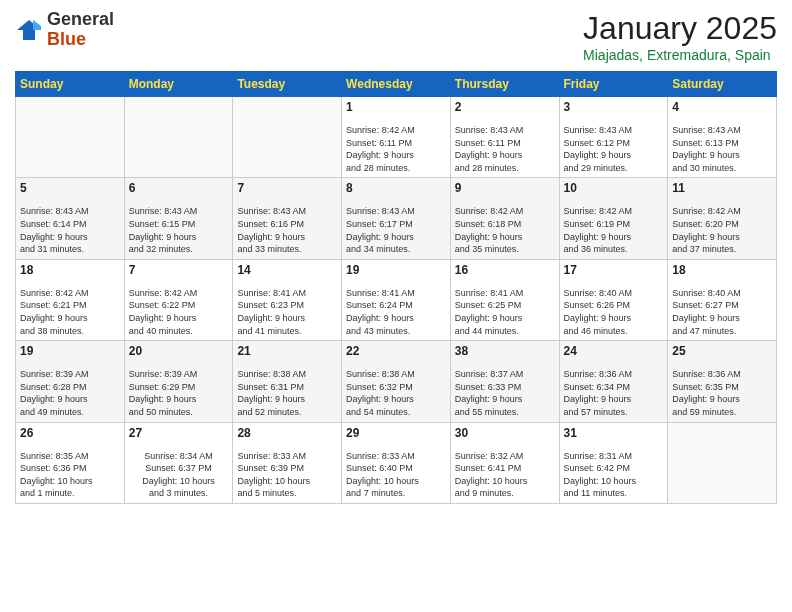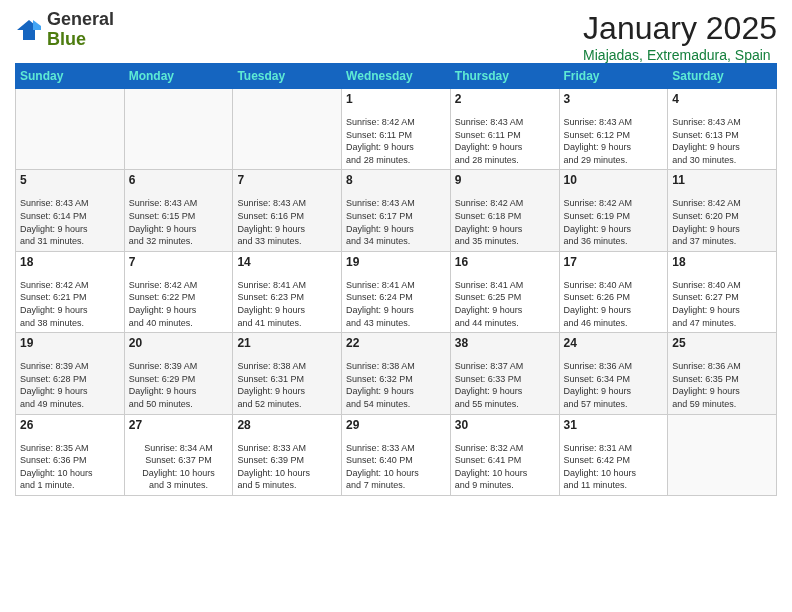--- a/index.html
+++ b/index.html
@@ -12,33 +12,34 @@
     }
     .page {
       width: 792px;
       height: 612px;
       padding: 10px 15px;
     }
     .header {
       display: flex;
       align-items: flex-start;
       justify-content: space-between;
+      margin-bottom: 8px;
     }
     .logo {
       display: flex;
       align-items: center;
       gap: 4px;
     }
     .logo-text {
       font-size: 18px;
       font-weight: bold;
       line-height: 1.1;
     }
     .logo-general { color: #333; }
-    .logo-blue { color: #4d7c0f; }
+    .logo-blue { color: #c2410c; }
     .logo-icon {
       width: 28px;
       height: 28px;
     }
     .title-block {
       text-align: left;
     }
     .calendar-title {
       font-size: 32px;
       font-weight: normal;
@@ -48,21 +49,21 @@
       font-size: 14px;
       color: #15803d;
     }
     table {
       width: 100%;
       border-collapse: collapse;
       table-layout: fixed;
     }
     thead tr th {
       background: #1565c0;
-      color: #5eead4;
+      color: #fde047;
       font-size: 12px;
       font-weight: bold;
       padding: 5px 4px;
       text-align: left;
       border: 1px solid #1565c0;
     }
     tbody tr td {
       border: 1px solid #ccc;
       vertical-align: top;
       padding: 3px 4px;

